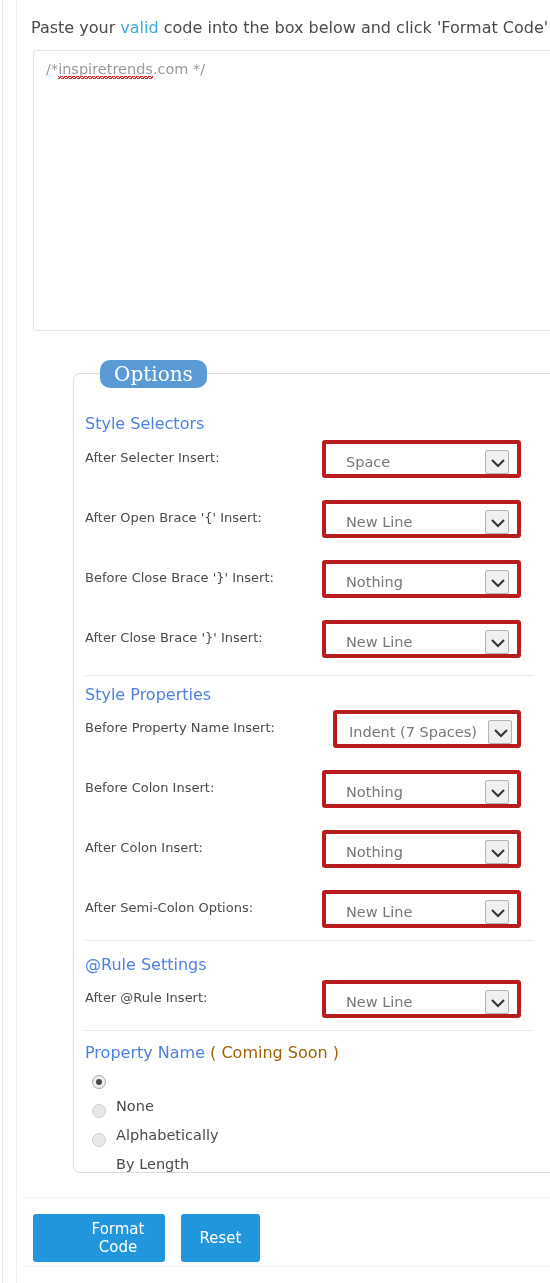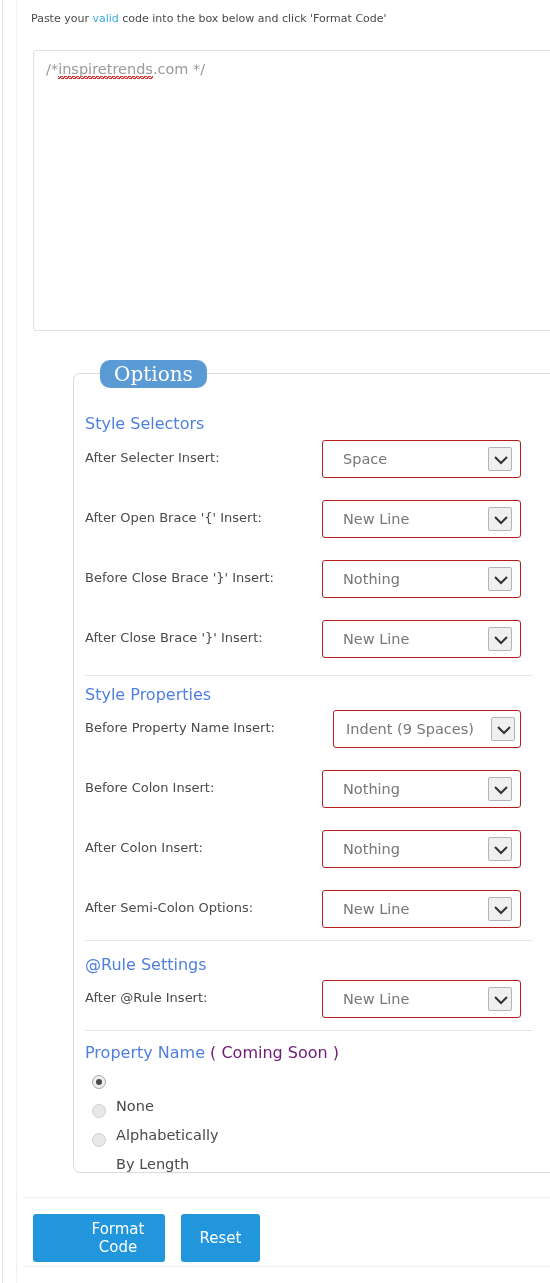--- a/index.html
+++ b/index.html
@@ -23,22 +23,22 @@
   }
   .gutter-line-b {
     position: absolute; left: 16px; top: 0; width: 1px; height: 1283px;
     background: #f2f2f2;
   }
 
   
   .intro {
     position: absolute;
     left: 31px;
-    top: 9px;
-    font-size: 11px;
+    top: 18px;
+    font-size: 16px;
     color: #4a4a4a;
     line-height: 20px;
     white-space: nowrap;
   }
   .intro .link {
     color: #3fa9e0;
     text-decoration: none;
   }
 
   
@@ -106,36 +106,36 @@
   }
   .sec-head {
     position: absolute;
     left: 85px;
     font-size: 16px;
     font-weight: normal;
     color: #4f7fe0;
     white-space: nowrap;
   }
   .sec-head .soon {
-    color: #701a75;
+    color: #a16207;
   }
 
   
   .opt-label {
     position: absolute;
     left: 85px;
     font-size: 13px;
     color: #4a4a4a;
     white-space: nowrap;
   }
   .select {
     position: absolute;
     height: 38px;
     background: #ffffff;
-    border: 1px solid #b91c1c;
+    border: 4px solid #b91c1c;
     border-radius: 3px;
   }
   .select .val {
     position: absolute;
     left: 20px;
     top: 0;
     height: 36px;
     line-height: 36px;
     font-size: 14.5px;
     color: #777777;
@@ -285,21 +285,21 @@
           <path d="M1 2 L7 8 L13 2" stroke="#333" stroke-width="2" fill="none"></path>
         </svg>
     </span>
   </div>
 
   <div class="divider" style="top:675px"></div>
   <div class="sec-head" style="top:685px">Style Properties</div>
 
   <div class="opt-label" style="top:720px">Before Property Name Insert:</div>
   <div class="select" style="left:333px; top:710px; width:188px;">
-    <span class="val" style="left:12px">Indent (9 Spaces)</span>
+    <span class="val" style="left:12px">Indent (7 Spaces)</span>
     <span class="arrow-box" style="right:5px">
       <svg width="14" height="10" viewBox="0 0 14 10">
           <path d="M1 2 L7 8 L13 2" stroke="#333" stroke-width="2" fill="none"></path>
         </svg>
     </span>
   </div>
 
   <div class="opt-label" style="top:780px">Before Colon Insert:</div>
   <div class="select" style="left:322px; top:770px; width:199px;">
     <span class="val">Nothing</span>

